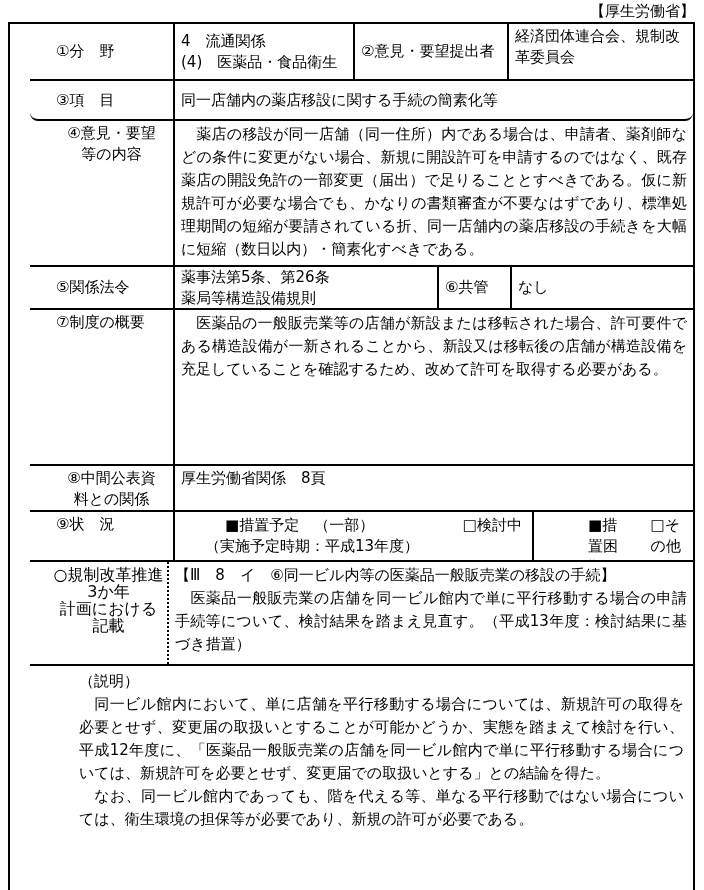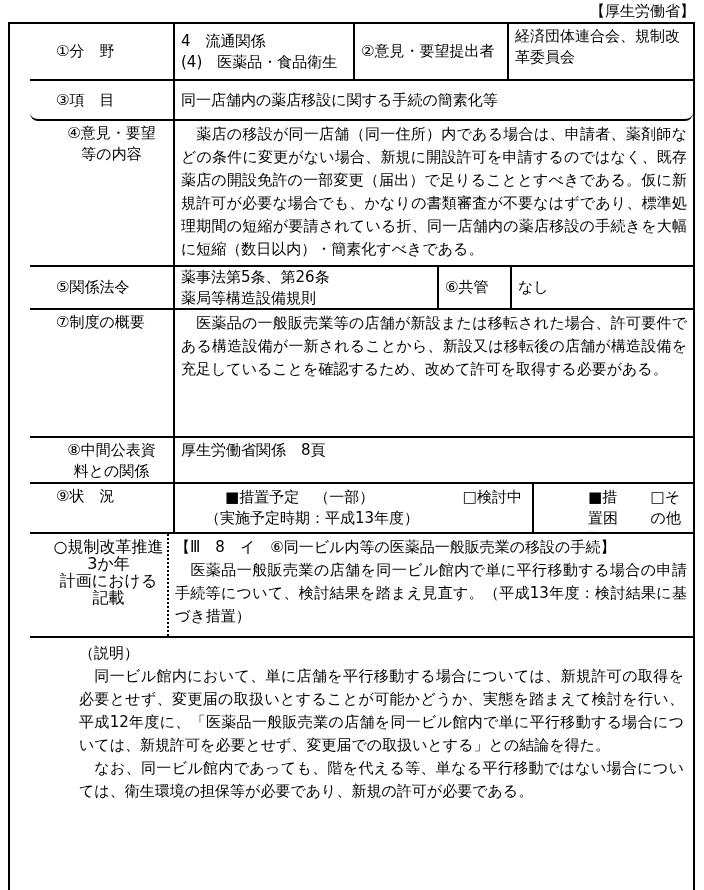--- a/index.html
+++ b/index.html
@@ -29,21 +29,21 @@
     overflow: hidden;
   }
   .cell:last-child { border-right: none; flex: 1 1 auto; }
   .pre { white-space: pre-line; }
   .vc { display: flex; align-items: center; }      
   .ch { text-align: center; }                      
   .just { text-align: justify; }
 
   
   .h-r1 { height: 57px; }  .h-r2 { height: 40px; border-radius: 8px; }  .h-r3 { height: 146px; justify-content: center; }
-  .h-r4 { height: 43px; }  .h-r5 { height: 128px; } .h-r6 { height: 46px; }
+  .h-r4 { height: 43px; }  .h-r5 { height: 156px; } .h-r6 { height: 46px; }
   .h-r7 { height: 50px; }  .h-r8 { height: 104px; } .h-r9 { height: 256px; }
   .h-r10 { height: 48px; }
 
   
   .w-label  { flex: 0 0 125px; width: 125px; }
   .w-r1c2   { flex: 0 0 180px; width: 180px; }
   .w-r1c3   { flex: 0 0 154px; width: 154px; }
   .w-r4c2   { flex: 0 0 264px; width: 264px; }
   .w-r4c3   { flex: 0 0 73px;  width: 73px; }
   .w-r7c2   { flex: 0 0 359px; width: 359px; }

